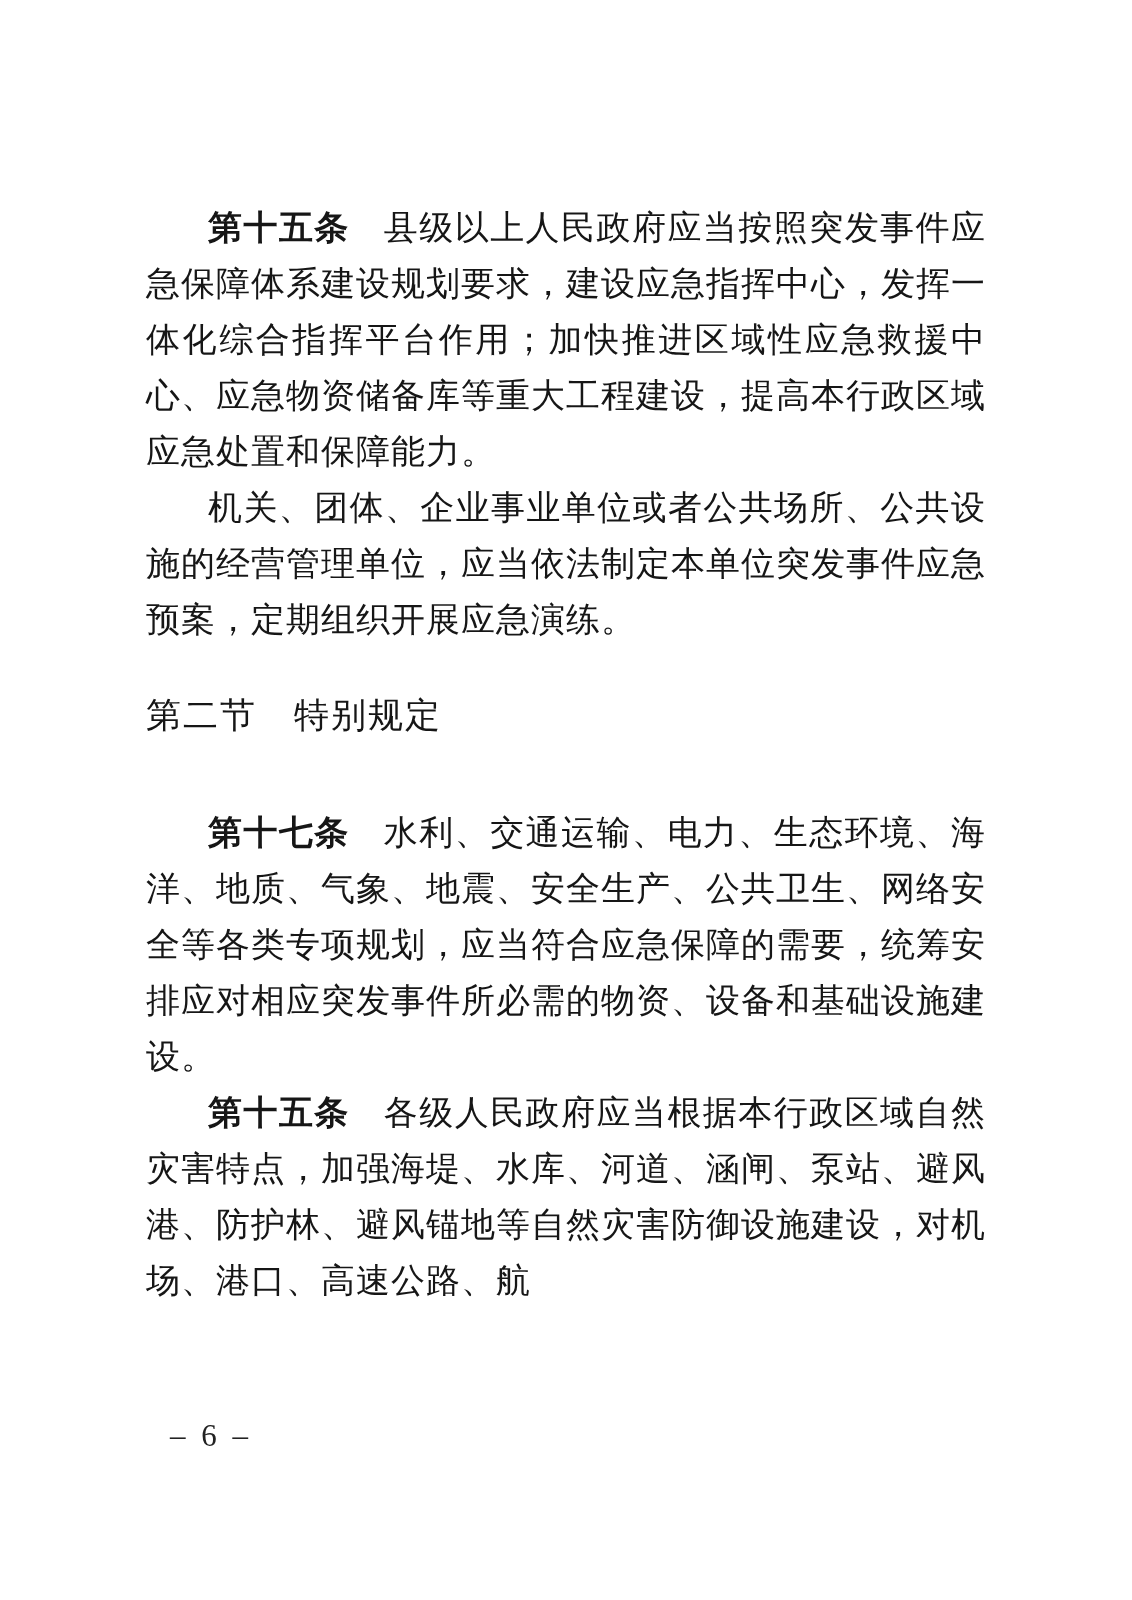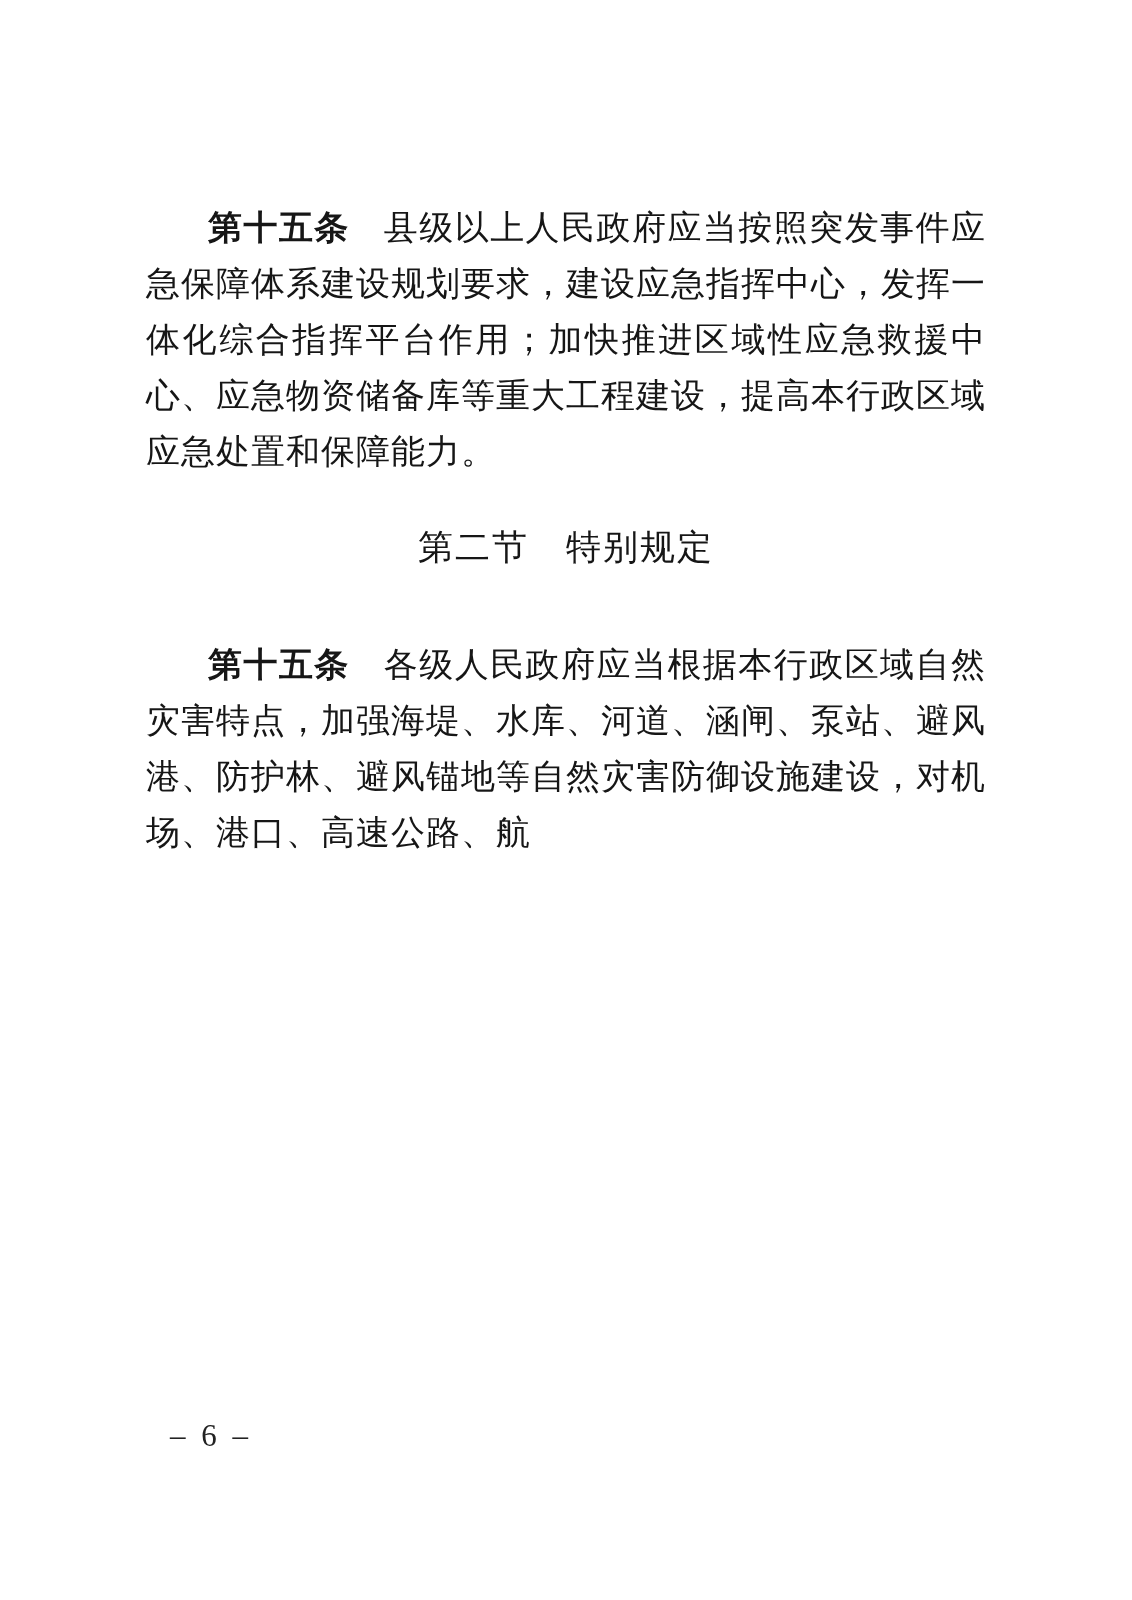--- a/index.html
+++ b/index.html
@@ -33,21 +33,21 @@
   }
   .article-number {
     font-weight: bold;
     margin-right: 34px;
   }
   .section-heading {
     margin: 40px 0 61px 0;
     font-size: 35px;
     line-height: 56px;
     font-weight: normal;
-    text-align: center;
+    text-align: left;
     letter-spacing: 2px;
   }
   .page-footer {
     position: absolute;
     left: 170px;
     top: 1416px;
     font-size: 31px;
     line-height: 40px;
     letter-spacing: 4px;
     color: #222222;
@@ -55,22 +55,24 @@
 </style>
 </head>
 <body>
 
 <div class="page">
   <div class="doc-body">
 
     <p class="para"><span class="article-number">第十五条</span><span>县级以上人民政府应当按照突发事件应急保障体系建设规划要求，建设应急指挥中心，发挥一体化综合指挥平台作用；加快推进区域性应急救援中心、应急物资储备库等重大工程建设，提高本行政区域应急处置和保障能力。</span></p>
 
 
+    <p class="para"><span>机关、团体、企业事业单位或者公共场所、公共设施的经营管理单位，应当依法制定本单位突发事件应急预案，定期组织开展应急演练。</span></p>
 
     <h2 class="section-heading">第二节　特别规定</h2>
 
+    <p class="para"><span class="article-number">第十七条</span><span>水利、交通运输、电力、生态环境、海洋、地质、气象、地震、安全生产、公共卫生、网络安全等各类专项规划，应当符合应急保障的需要，统筹安排应对相应突发事件所必需的物资、设备和基础设施建设。</span></p>
 
     <p class="para"><span class="article-number">第十五条</span><span>各级人民政府应当根据本行政区域自然灾害特点，加强海堤、水库、河道、涵闸、泵站、避风港、防护林、避风锚地等自然灾害防御设施建设，对机场、港口、高速公路、航</span></p>
 
   </div>
 
   <div class="page-footer">– 6 –</div>
 </div>
 
 </body></html>

